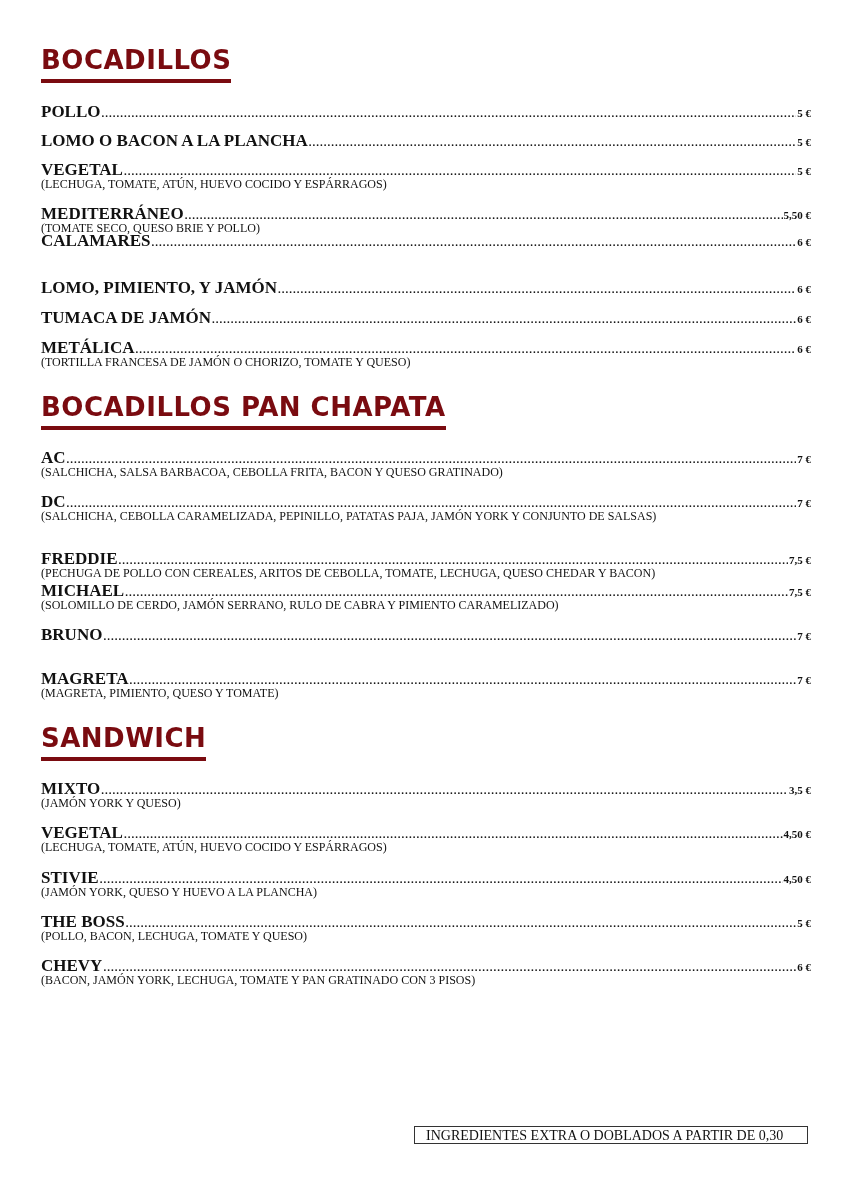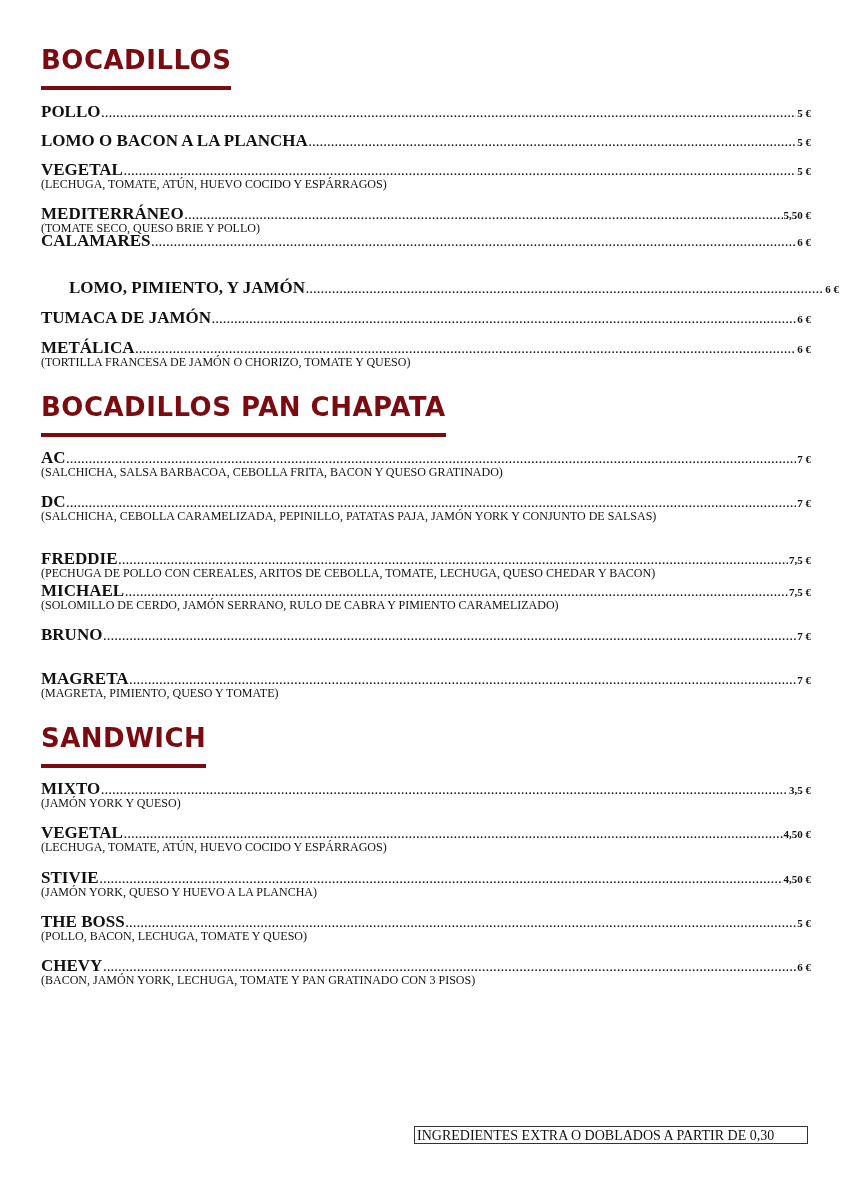--- a/index.html
+++ b/index.html
@@ -4,34 +4,34 @@
 <style>
   html, body { margin: 0; padding: 0; background: #ffffff; }
   body { width: 849px; height: 1200px; position: relative; overflow: hidden;
          font-family: "Liberation Serif", "DejaVu Serif", serif; color: #111; }
   .page { position: absolute; left: 0; top: 0; width: 849px; height: 1200px; }
   .section-title {
     position: absolute; left: 41px;
     font-family: "DejaVu Sans", "Liberation Sans", sans-serif;
     font-weight: bold; font-size: 26px; letter-spacing: 0.5px;
     color: #7a0b10; line-height: 30px;
-    border-bottom: 4px solid #7a0b10; padding-bottom: 11px;
+    border-bottom: 4px solid #7a0b10; padding-bottom: 4px;
   }
   .item { position: absolute; left: 41px; width: 770px; }
   .item-line { display: flex; align-items: baseline; height: 14px; line-height: 14px; }
   .item-name { font-weight: bold; font-size: 17px; white-space: nowrap; }
   .leader { flex: 1 1 auto; overflow: hidden; white-space: nowrap; font-size: 11px;
             font-weight: bold; letter-spacing: 1px; margin: 0 1px; }
   .leader::after { content: "........................................................................................................................................................................................................................................................................"; }
   .item-price { font-weight: bold; font-size: 11px; white-space: nowrap; }
   .item-desc { font-size: 12px; line-height: 15px; white-space: nowrap; }
   .footer-box {
     position: absolute; left: 414px; top: 1126px; width: 394px; height: 18px;
     border: 1px solid #333; font-size: 14px; line-height: 18px;
-    padding-left: 2px; box-sizing: border-box; white-space: nowrap;
+    padding-left: 11px; box-sizing: border-box; white-space: nowrap;
   }
 </style>
 </head>
 <body>
 
 <div class="page">
 
   <div class="section-title" style="top:45px;">BOCADILLOS</div>
 
   <div class="item" style="top:105px;">
@@ -64,21 +64,21 @@
       </div>
     <div class="item-desc">(TOMATE SECO, QUESO BRIE Y POLLO)</div>
   </div>
   <div class="item" style="top:234px;">
     <div class="item-line">
         <span class="item-name">CALAMARES</span>
         <span class="leader"></span>
         <span class="item-price">6 €</span>
       </div>
   </div>
-  <div class="item" style="top:281px;margin-left:28px;">
+  <div class="item" style="top:281px;">
     <div class="item-line">
         <span class="item-name">LOMO, PIMIENTO, Y JAMÓN</span>
         <span class="leader"></span>
         <span class="item-price">6 €</span>
       </div>
   </div>
   <div class="item" style="top:311px;">
     <div class="item-line">
         <span class="item-name">TUMACA DE JAMÓN</span>
         <span class="leader"></span>

